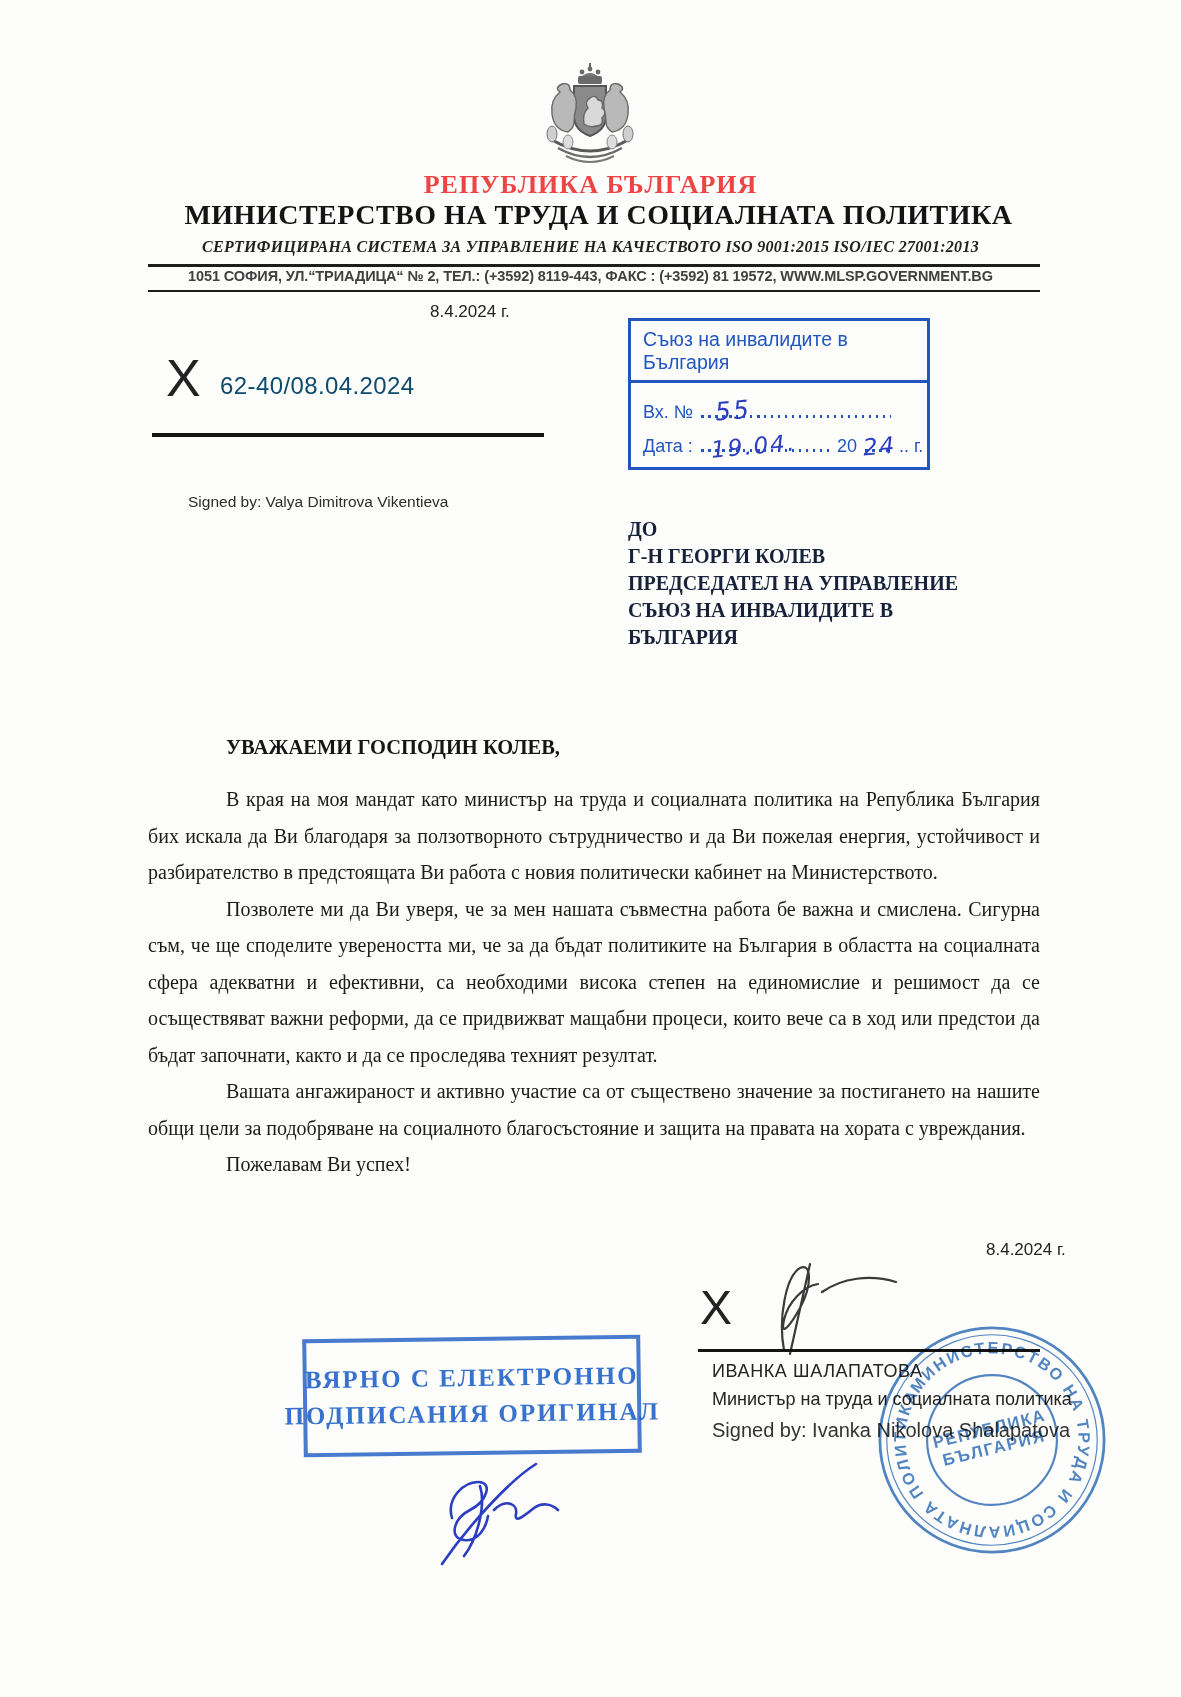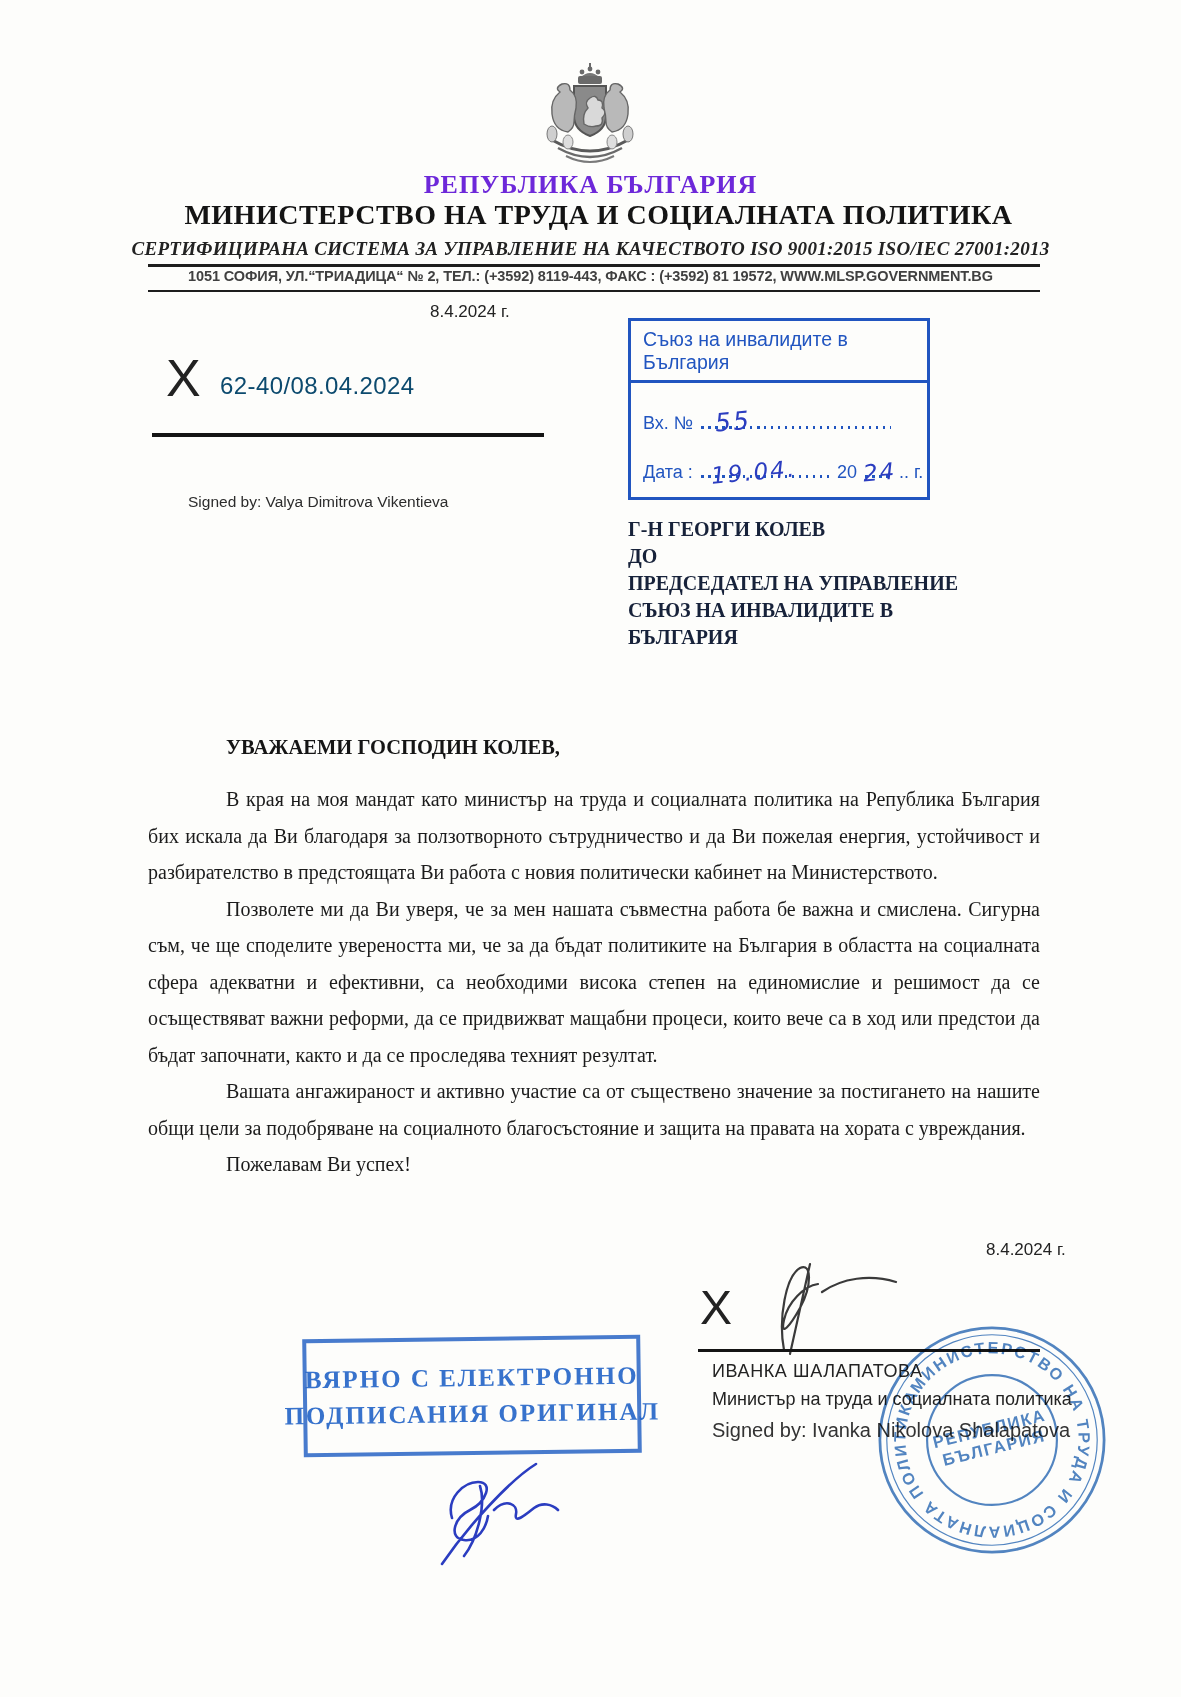--- a/index.html
+++ b/index.html
@@ -4,25 +4,25 @@
 <style>
   html,body{margin:0;padding:0;background:#e8e8e6;}
   .page{
     position:relative;width:1181px;height:1697px;margin:0 auto;
     background:#fdfdfb;overflow:hidden;
     font-family:"Liberation Serif","DejaVu Serif",serif;color:#1c1c1c;
   }
   
   .coa{position:absolute;left:528px;top:60px;width:124px;height:118px;}
   .h-republic{position:absolute;left:0;top:170px;width:1181px;text-align:center;
-    font-weight:bold;font-size:26px;letter-spacing:1px;color:#6d28d9;}
+    font-weight:bold;font-size:26px;letter-spacing:1px;color:#ef4444;}
   .h-ministry{position:absolute;left:0;top:199px;width:1181px;text-align:center;
     font-weight:bold;font-size:28px;letter-spacing:.5px;color:#141414;padding-left:8px;}
   .h-cert{position:absolute;left:0;top:238px;width:1181px;text-align:center;
-    font-style:italic;font-weight:bold;font-size:19px;letter-spacing:.3px;color:#222;}
+    font-style:italic;font-weight:bold;font-size:16px;letter-spacing:.3px;color:#222;}
   .rule{position:absolute;left:148px;width:892px;background:#1d1d1d;}
   .rule-top{top:264px;height:3px;}
   .rule-bottom{top:290px;height:2px;}
   .h-address{position:absolute;left:0;top:268px;width:1181px;text-align:center;
     font-family:"Liberation Sans","DejaVu Sans",sans-serif;font-weight:bold;
     font-size:14.5px;letter-spacing:-.1px;color:#404040;}
   
   .date-top{position:absolute;left:430px;top:302px;
     font-family:"Liberation Sans","DejaVu Sans",sans-serif;font-size:17px;color:#232323;}
   .ref-x{position:absolute;left:166px;top:348px;
@@ -31,21 +31,21 @@
     font-family:"Liberation Sans","DejaVu Sans",sans-serif;font-size:24px;color:#0c4a6e;letter-spacing:.4px;}
   .ref-underline{position:absolute;left:152px;top:433px;width:392px;height:3.5px;background:#141414;}
   .signedby-top{position:absolute;left:188px;top:493px;
     font-family:"Liberation Sans","DejaVu Sans",sans-serif;font-size:15.5px;color:#2c2c2c;}
   
   .entry-stamp{position:absolute;left:628px;top:318px;width:296px;
     border:3px solid #2155c0;color:#2155c0;background:rgba(255,255,255,0);}
   .es-org{padding:7px 28px 6px 12px;font-family:"Liberation Sans","DejaVu Sans",sans-serif;
     font-size:19.5px;border-bottom:3px solid #2155c0;}
   .es-body{padding:6px 10px 10px 12px;font-family:"Liberation Sans","DejaVu Sans",sans-serif;font-size:18px;}
-  .es-row{position:relative;display:flex;align-items:center;margin-top:19px;height:30px;}
+  .es-row{position:relative;display:flex;align-items:flex-end;margin-top:4px;height:30px;}
   .es-label{white-space:pre;}
   .es-dotwrap{position:relative;display:inline-block;margin-left:8px;}
   .dots{display:inline-block;height:6px;
     background:repeating-linear-gradient(90deg,#2155c0 0 2.5px,rgba(0,0,0,0) 2.5px 7px);
     background-position:bottom;background-size:100% 3px;background-repeat:no-repeat;}
   .dots-num{width:190px;}
   .dots-date{width:130px;}
   .dots-yr{width:28px;}
   .handwrite{position:absolute;left:14px;bottom:-2px;color:#2b3dc0;
     font-family:"DejaVu Sans",sans-serif;font-style:italic;font-size:25px;
@@ -155,22 +155,22 @@
       </div>
     </div>
   </div>
 
   <span class="ref-x">X</span>
   <span class="ref-num">62-40/08.04.2024</span>
   <div class="ref-underline"></div>
   <div class="signedby-top">Signed by: Valya Dimitrova Vikentieva</div>
 
   <div class="recipient">
+    <div>ДО</div>
     <div>Г-Н ГЕОРГИ КОЛЕВ</div>
-    <div>ДО</div>
     <div>ПРЕДСЕДАТЕЛ НА УПРАВЛЕНИЕ</div>
     <div>СЪЮЗ НА ИНВАЛИДИТЕ В</div>
     <div>БЪЛГАРИЯ</div>
   </div>
 
   <div class="letter">
     <p class="salutation">УВАЖАЕМИ ГОСПОДИН КОЛЕВ,</p>
     <p class="body-par">В края на моя мандат като министър на труда и социалната политика на Република България бих искала да Ви благодаря за ползотворното сътрудничество и да Ви пожелая енергия, устойчивост и разбирателство в предстоящата Ви работа с новия политически кабинет на Министерството.</p>
     <p class="body-par">Позволете ми да Ви уверя, че за мен нашата съвместна работа бе важна и смислена. Сигурна съм, че ще споделите увереността ми, че за да бъдат политиките на България в областта на социалната сфера адекватни и ефективни, са необходими висока степен на единомислие и решимост да се осъществяват важни реформи, да се придвижват мащабни процеси, които вече са в ход или предстои да бъдат започнати, както и да се проследява техният резултат.</p>
     <p class="body-par">Вашата ангажираност и активно участие са от съществено значение за постигането на нашите общи цели за подобряване на социалното благосъстояние и защита на правата на хората с увреждания.</p>

